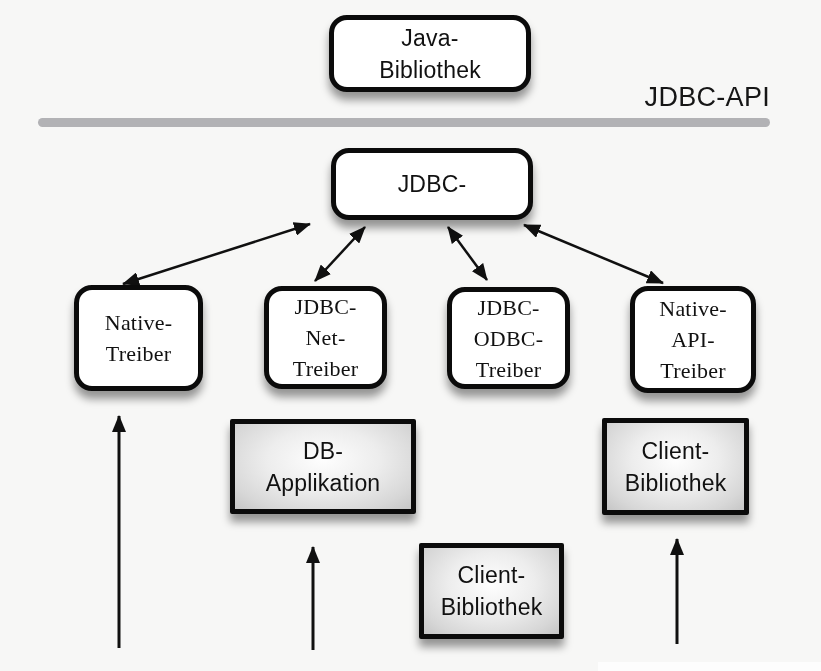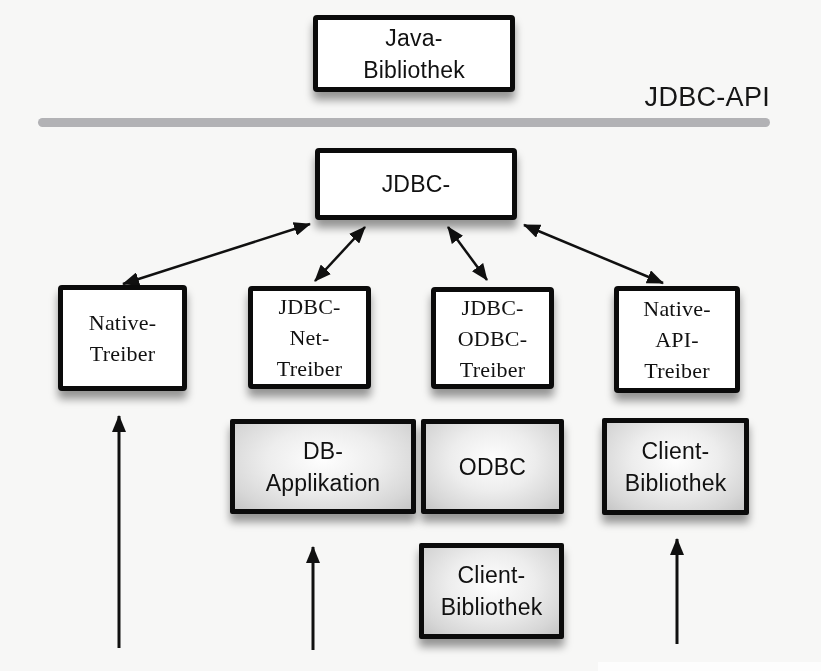--- a/index.html
+++ b/index.html
@@ -11,21 +11,21 @@
   }
   .stage{position:absolute;inset:0;width:821px;height:671px;}
   .node{
     position:absolute;box-sizing:border-box;
     border:5px solid #0b0b0b;background:#ffffff;
     display:flex;flex-direction:column;justify-content:center;align-items:center;
     text-align:center;color:#111;
     box-shadow:0 8px 9px rgba(0,0,0,0.40);
     z-index:3;
   }
-  .round{border-radius:4px;}
+  .round{border-radius:18px;margin-left:16px;}
   .rect{
     border-radius:2px;
     background:radial-gradient(ellipse at 50% 42%, #fefefe 0%, #ededed 45%, #d7d7d7 80%, #c6c6c6 100%);
   }
   .lbl{font-size:22px;line-height:31px;letter-spacing:0.2px;font-family:Liberation Serif, serif;}
   .lbl-lg{font-size:23px;line-height:32px;letter-spacing:0.2px;}
   .api-label{
     position:absolute;left:560px;top:82px;width:210px;
     text-align:right;font-size:27px;color:#161616;letter-spacing:0.3px;
     z-index:2;
@@ -112,25 +112,20 @@
     </div>
   </div>
 
   <div class="node rect" style="left:230px;top:419px;width:186px;height:95px">
     <div class="lbl-lg">
       <div>DB-</div>
       <div>Applikation</div>
     </div>
   </div>
 
-  <div class="node rect" style="left:421px;top:419px;width:143px;height:95px">
-    <div class="lbl-lg">
-      <div>ODBC</div>
-    </div>
-  </div>
 
   <div class="node rect" style="left:602px;top:418px;width:147px;height:97px">
     <div class="lbl-lg">
       <div>Client-</div>
       <div>Bibliothek</div>
     </div>
   </div>
 
   <div class="node rect" style="left:419px;top:543px;width:145px;height:96px">
     <div class="lbl-lg">

